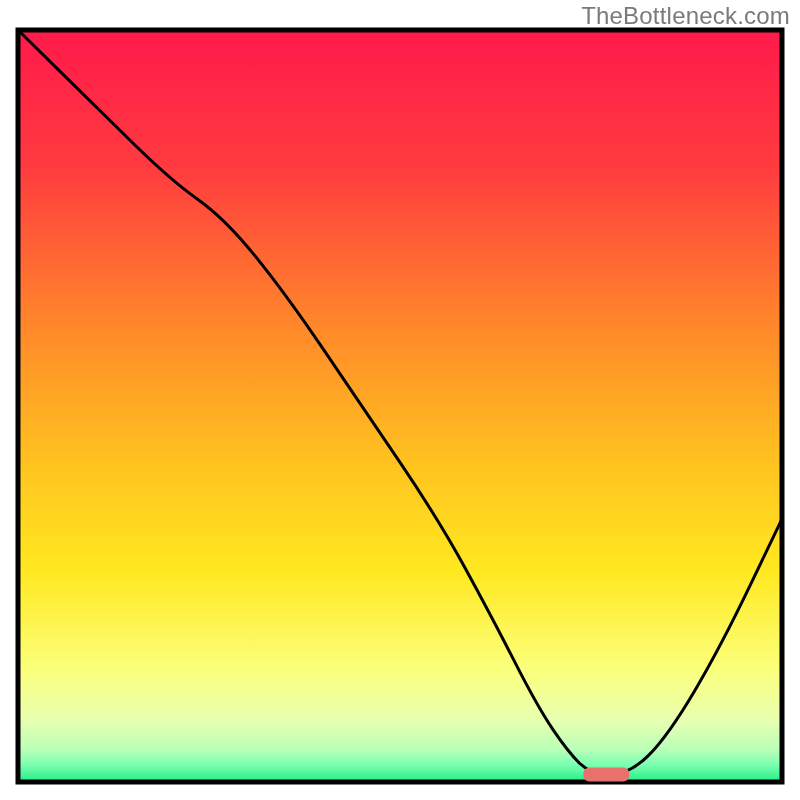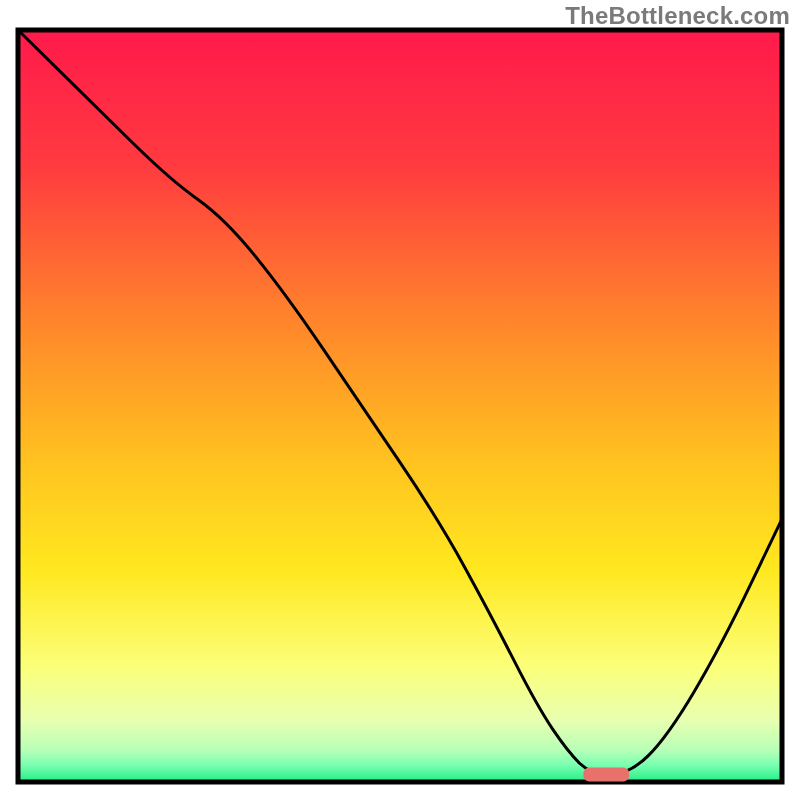--- a/index.html
+++ b/index.html
@@ -13,21 +13,21 @@
   .container {
     position: relative;
     width: 800px;
     height: 800px;
   }
   .watermark {
     position: absolute;
     top: 2px;
     right: 10px;
     font-size: 24px;
-    font-weight: bold;
+    font-weight: normal;
     color: #7a7a7a;
     z-index: 10;
     letter-spacing: 0.2px;
   }
   svg.chart {
     position: absolute;
     top: 0;
     left: 0;
   }
 </style>

